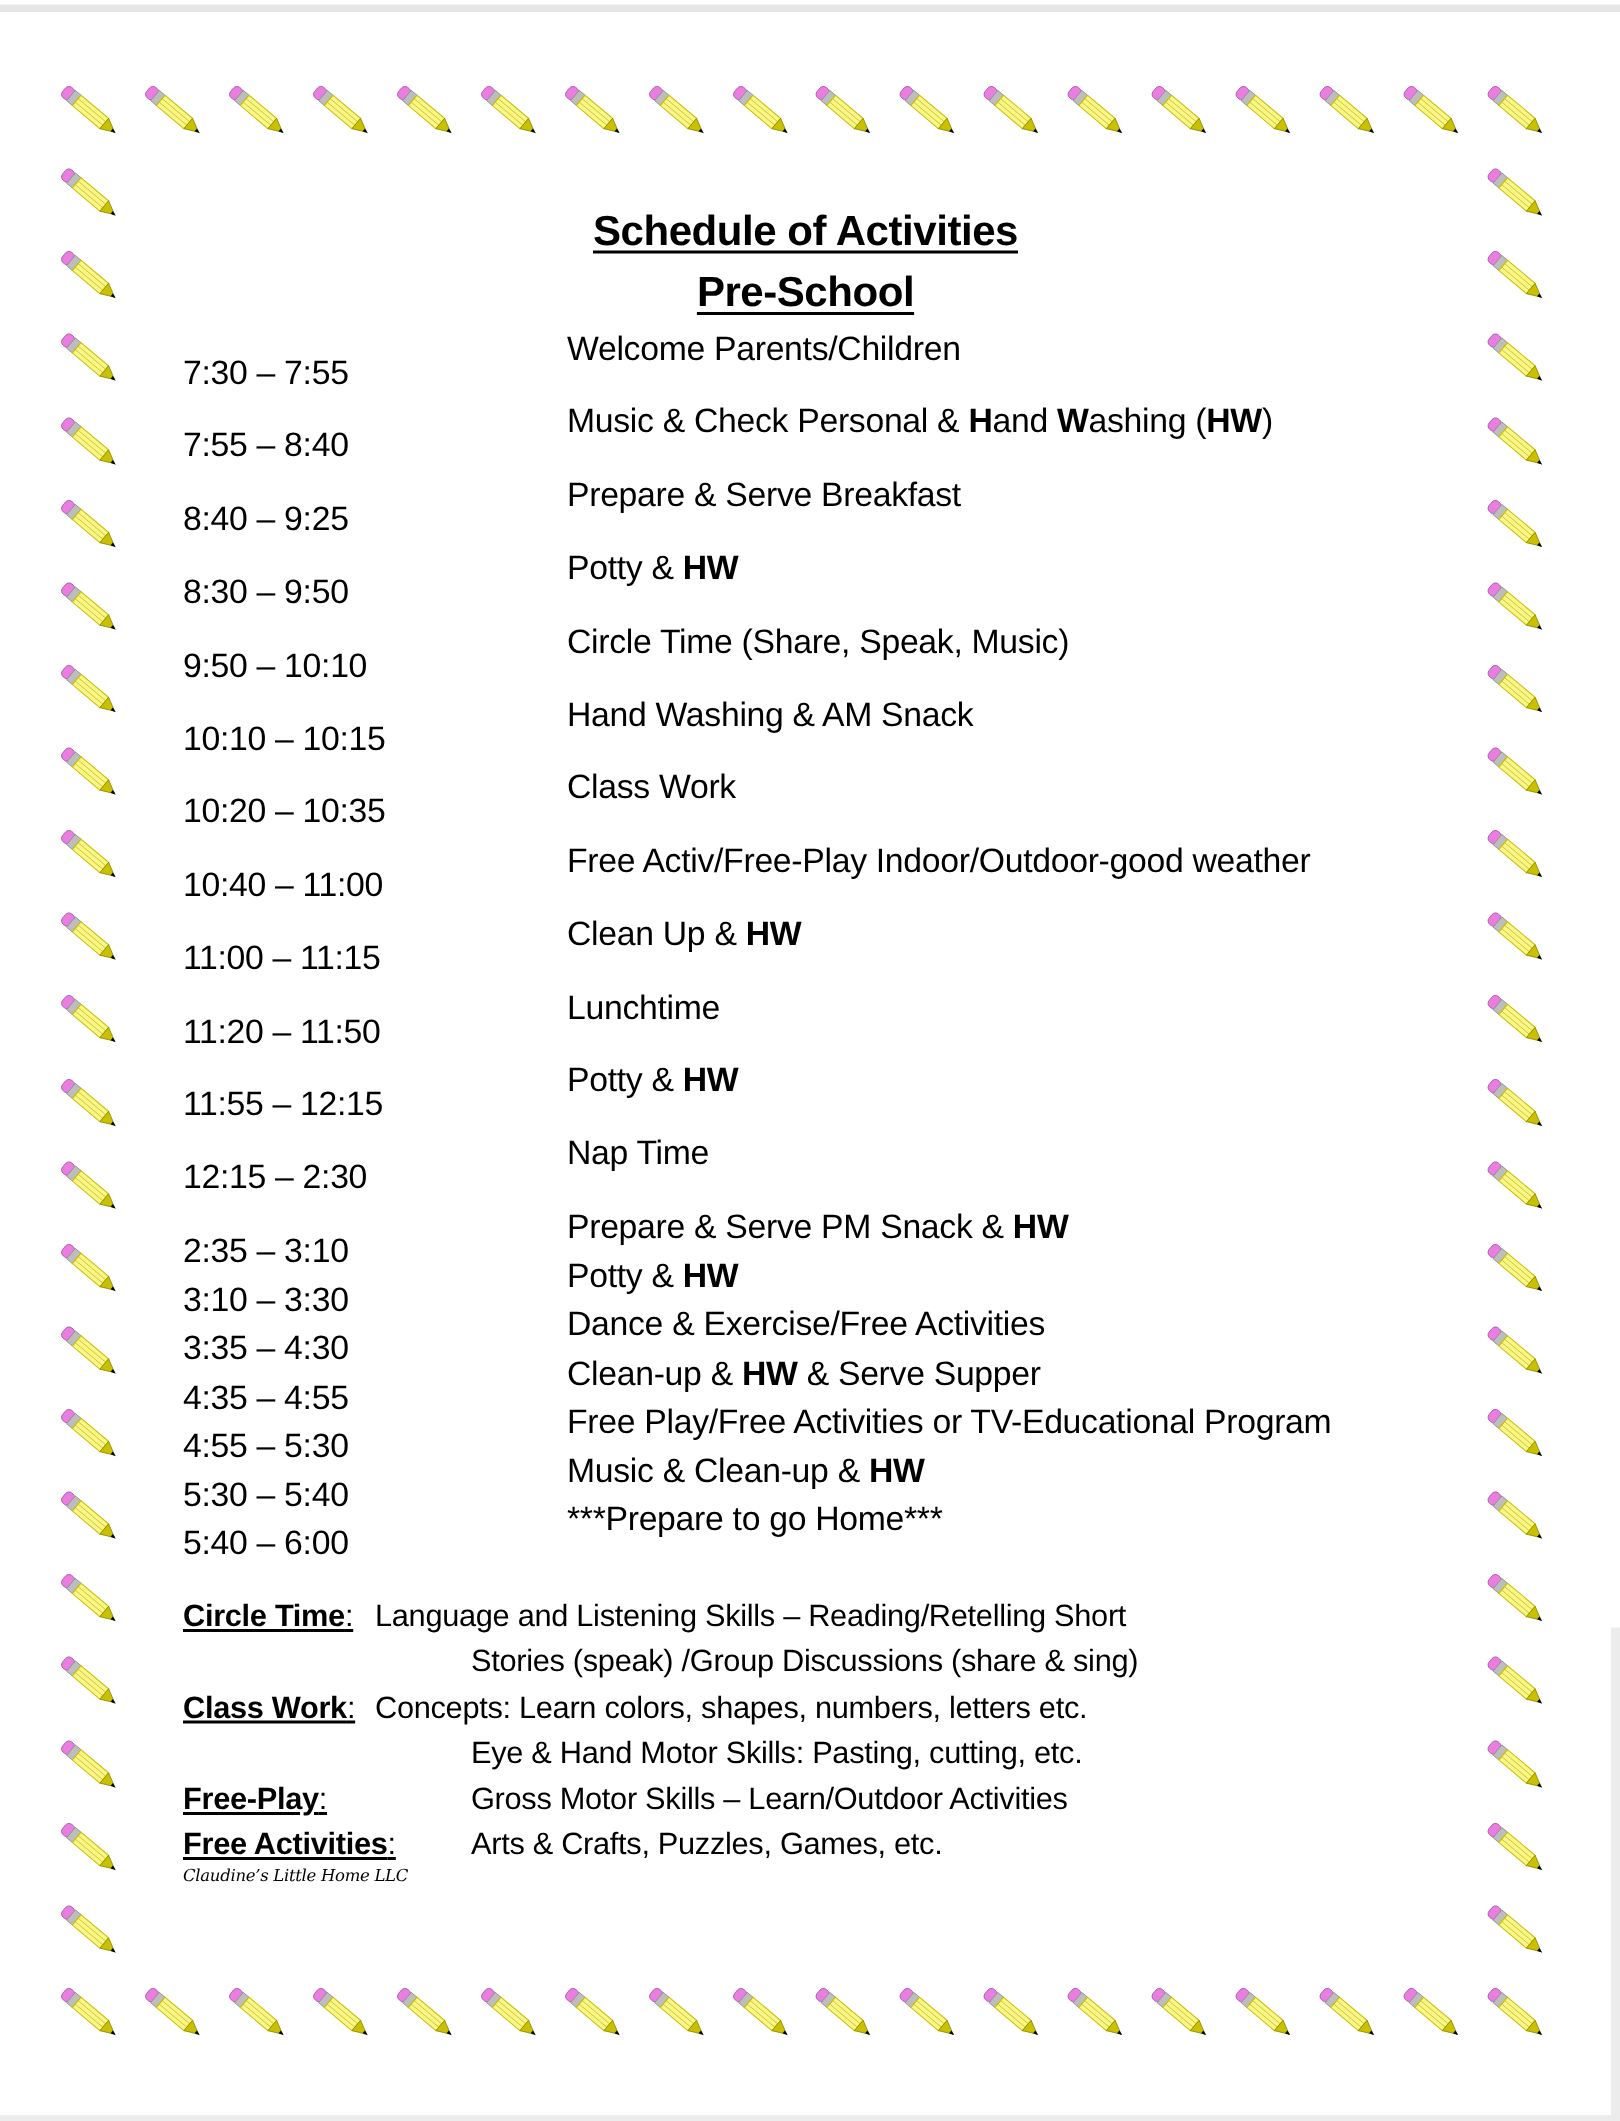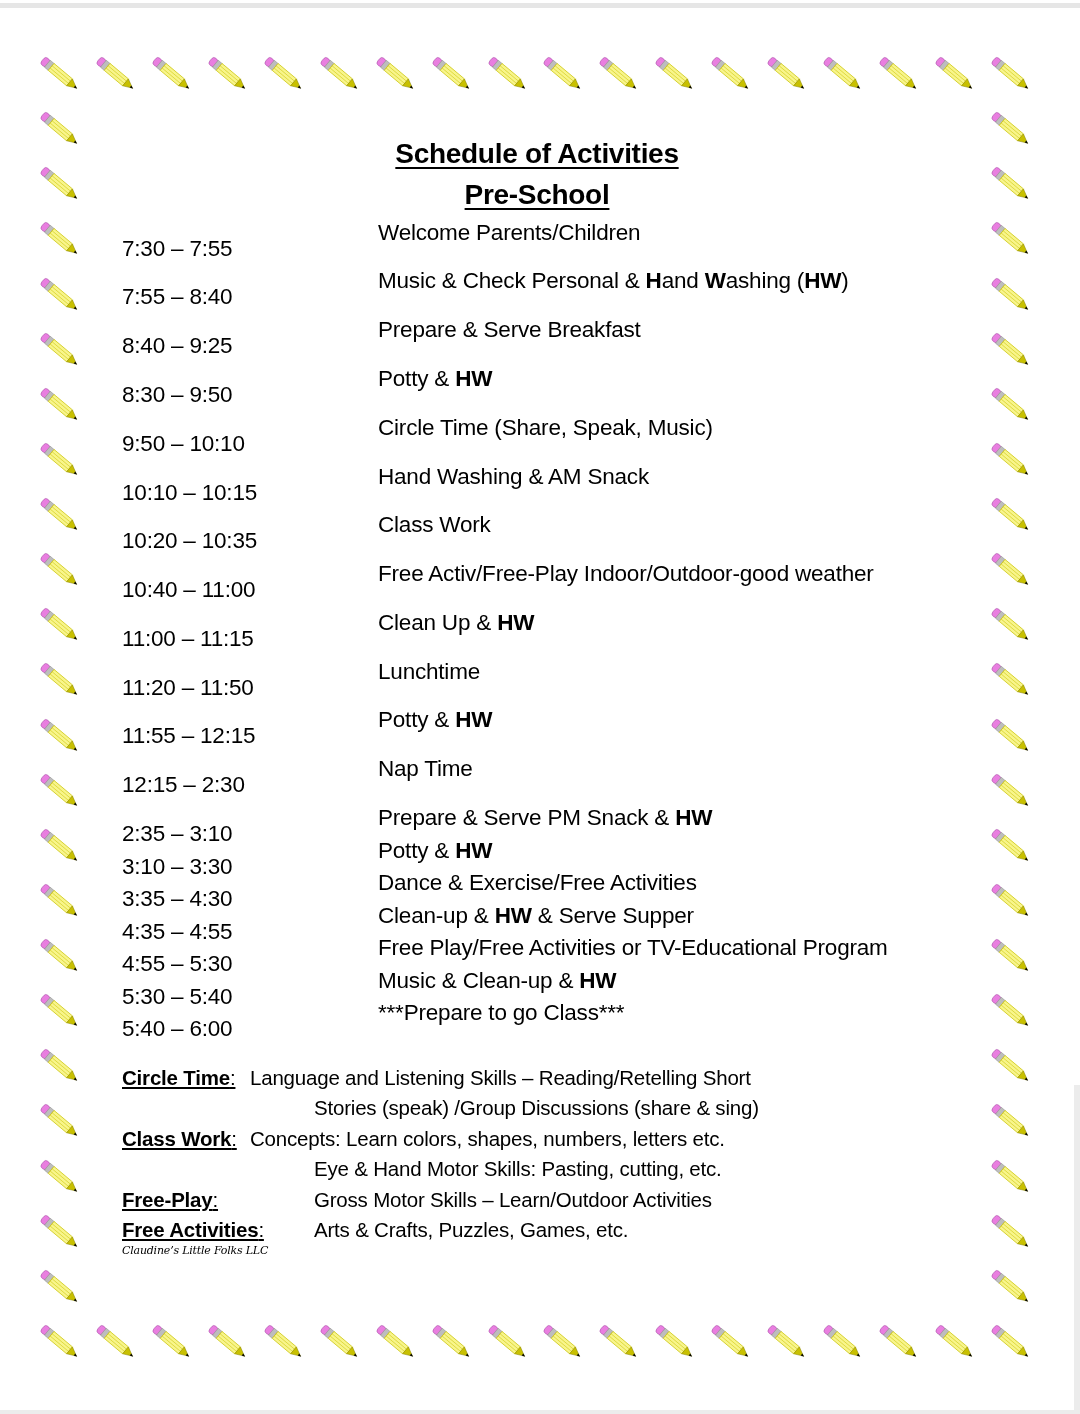--- a/index.html
+++ b/index.html
@@ -1069,21 +1069,21 @@
     <div class="row" style="top: 935px;">
       <span class="time">4:55 – 5:30</span>
       <span class="act"><span>Free Play/Free Activities or TV-Educational Program</span></span>
     </div>
     <div class="row" style="top: 968px;">
       <span class="time">5:30 – 5:40</span>
       <span class="act"><span>Music &amp; Clean-up &amp; </span><b>HW</b></span>
     </div>
     <div class="row" style="top: 1000px;">
       <span class="time">5:40 – 6:00</span>
-      <span class="act"><span>***Prepare to go Class***</span></span>
+      <span class="act"><span>***Prepare to go Home***</span></span>
     </div>
   </div>
 <div id="notes">
     <div class="notes" style="top: 1066px;">
       <span class="lbl"><span>Circle Time</span><span style="font-weight: normal;">:</span></span>
       <span class="txt" style="left: 128px;">Language and Listening Skills – Reading/Retelling Short</span>
     </div>
     <div class="notes" style="top: 1096px;">
       <span class="txt" style="left: 192px;">Stories (speak) /Group Discussions (share &amp; sing)</span>
     </div>
@@ -1097,13 +1097,13 @@
     <div class="notes" style="top: 1188px;">
       <span class="lbl"><span>Free-Play</span><span style="font-weight: normal;">:</span></span>
       <span class="txt" style="left: 192px;">Gross Motor Skills – Learn/Outdoor Activities</span>
     </div>
     <div class="notes" style="top: 1218px;">
       <span class="lbl"><span>Free Activities</span><span style="font-weight: normal;">:</span></span>
       <span class="txt" style="left: 192px;">Arts &amp; Crafts, Puzzles, Games, etc.</span>
     </div>
   </div>
 
-<div class="footer-brand">Claudine’s Little Folks LLC</div>
+<div class="footer-brand">Claudine’s Little Home LLC</div>
 
 </body></html>

